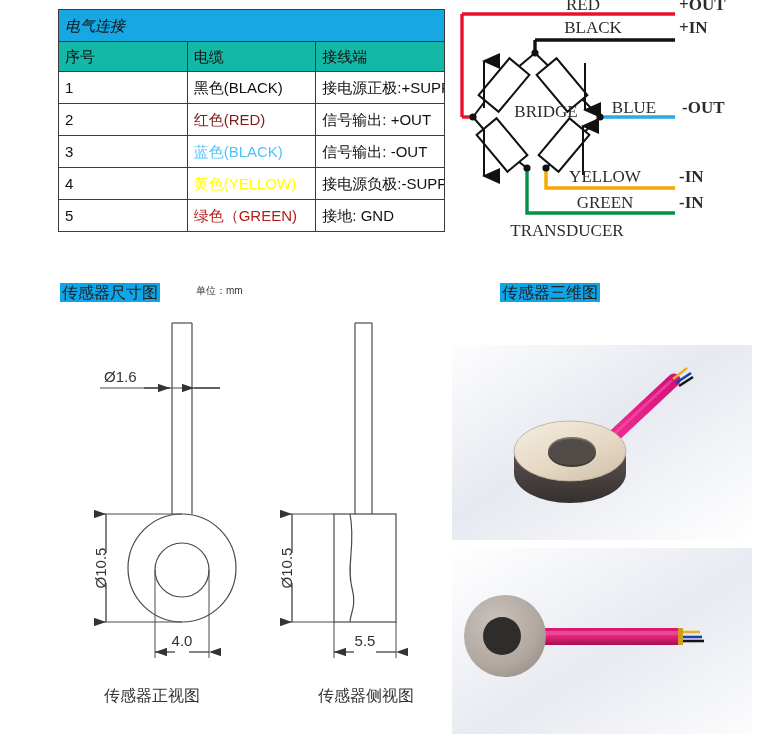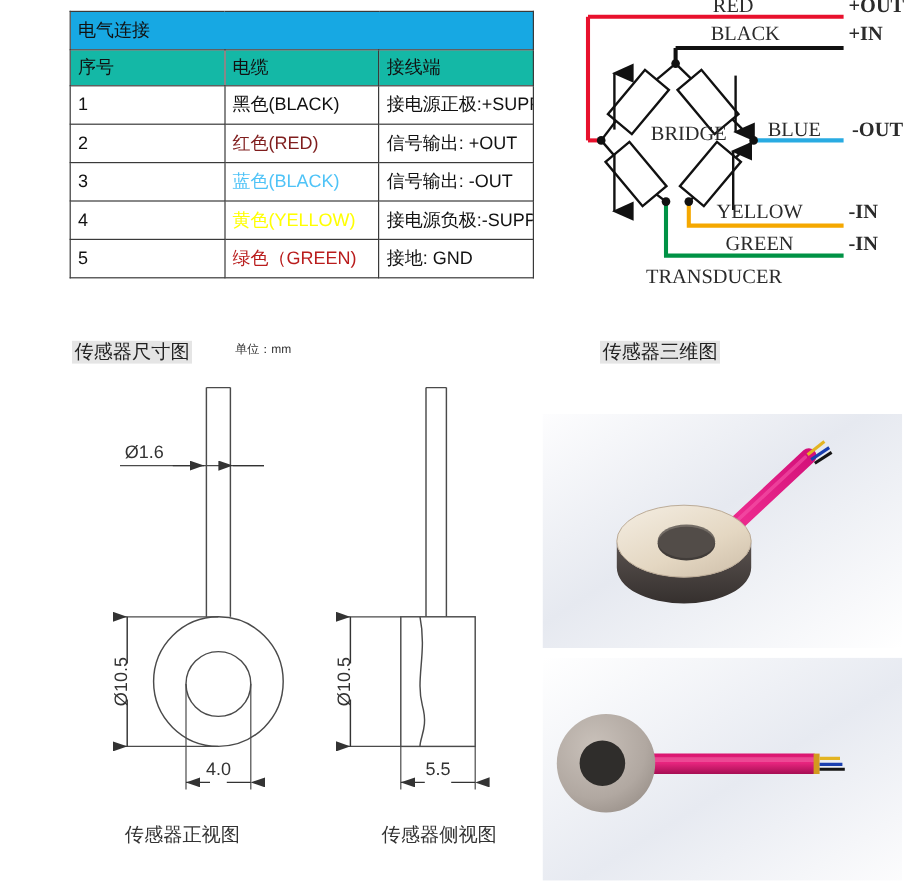--- a/index.html
+++ b/index.html
@@ -36,55 +36,56 @@
     background: #ffffff;
     white-space: nowrap;
     overflow: hidden;
   }
   #wiring-table .title-cell {
     background: #17a8e3;
     color: #111111;
     height: 27px;
     font-size: 15px;
     border-bottom: 1px solid #3a3a3a;
+    font-style: italic;
   }
   #wiring-table .hdr td {
     background: #14b8a6;
     color: #111111;
     height: 25px;
   }
   #wiring-table tbody tr.row td { height: 27px; }
   .col-no    { width: 44px; text-align: left !important; }
   .col-cable { width: 140px; }
   .col-term  { width: auto; }
 
   .c-black  { color: #111111; }
   .c-red    { color: #7f1d1d; }
   .c-blue   { color: #4fc3f7; }
   .c-yellow { color: #ffff00; }
   .c-green  { color: #b91c1c; }
 
   
   #bridge-diagram {
     position: absolute;
-    left: 470px;
+    left: 442px;
     top: 0px;
     width: 287px;
     height: 252px;
   }
   #bridge-diagram svg { display: block; }
 
   
   .section-head {
     position: absolute;
     font-size: 16px;
     white-space: nowrap;
   }
   .hl-cyan {
-    background: #e5e5e5;
+    background: #0ea5e9;
     color: #222222;
     padding: 1px 2px;
   }
   #dim-head  { left: 60px;  top: 283px; }
   #unit-note { left: 196px; top: 284px; color: #333333; font-size: 10px; }
   #iso-head  { left: 500px; top: 283px; }
 
   
   #front-view-drawing {
     position: absolute;

